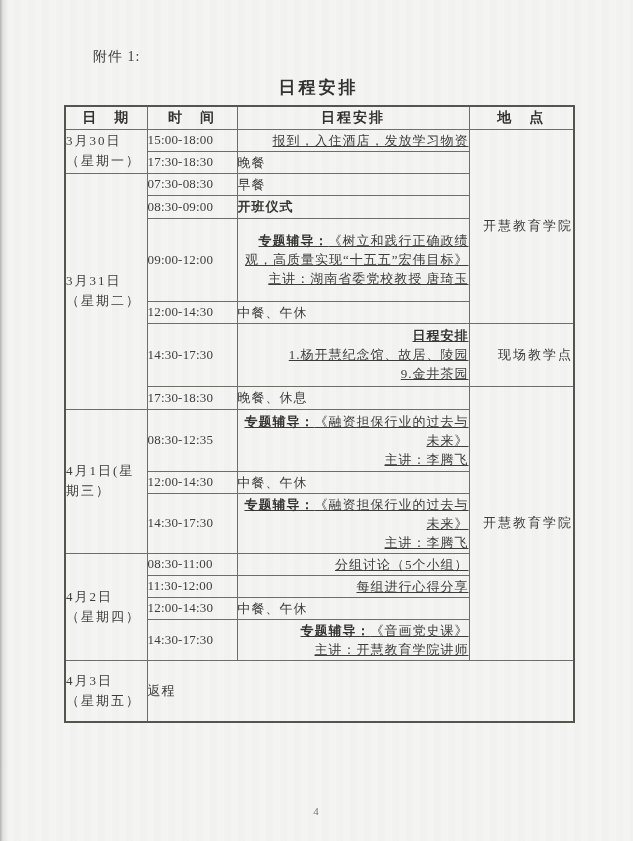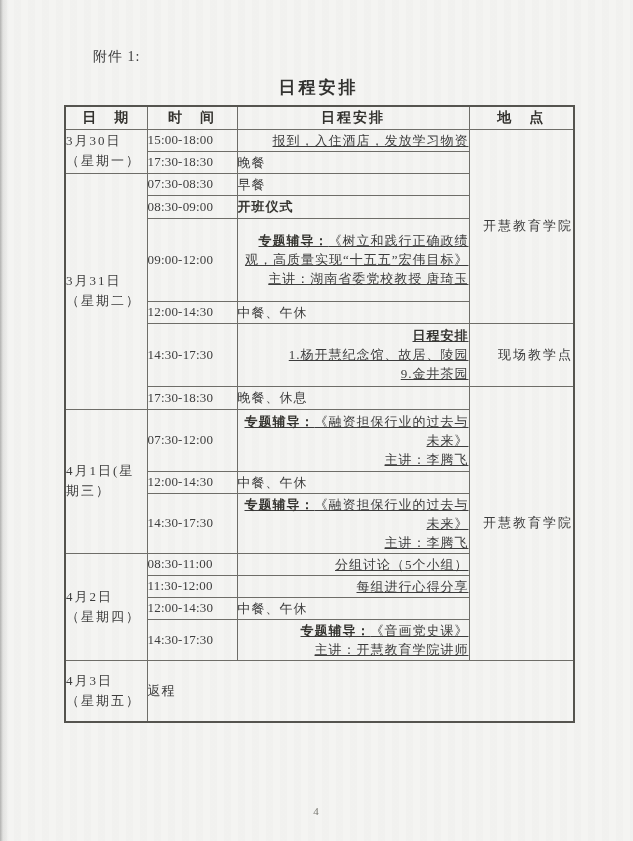--- a/index.html
+++ b/index.html
@@ -140,21 +140,21 @@
       <td class="time">17:30-18:30</td>
       <td class="sch t-c">晚餐、休息</td>
       <td class="loc" rowspan="8">开慧教育学院</td>
     </tr>
 
     <tr class="h62">
       <td class="date" rowspan="3">
         <div>4月1日(星</div>
         <div>期三）</div>
       </td>
-      <td class="time">07:30-12:00</td>
+      <td class="time">08:30-12:35</td>
       <td class="sch t-l">
         <span class="bold">专题辅导：</span><span>《融资担保行业的过去与未来》</span>
         <div>主讲：李腾飞</div>
       </td>
     </tr>
 
     <tr class="h20">
       <td class="time">12:00-14:30</td>
       <td class="sch t-c">中餐、午休</td>
     </tr>

